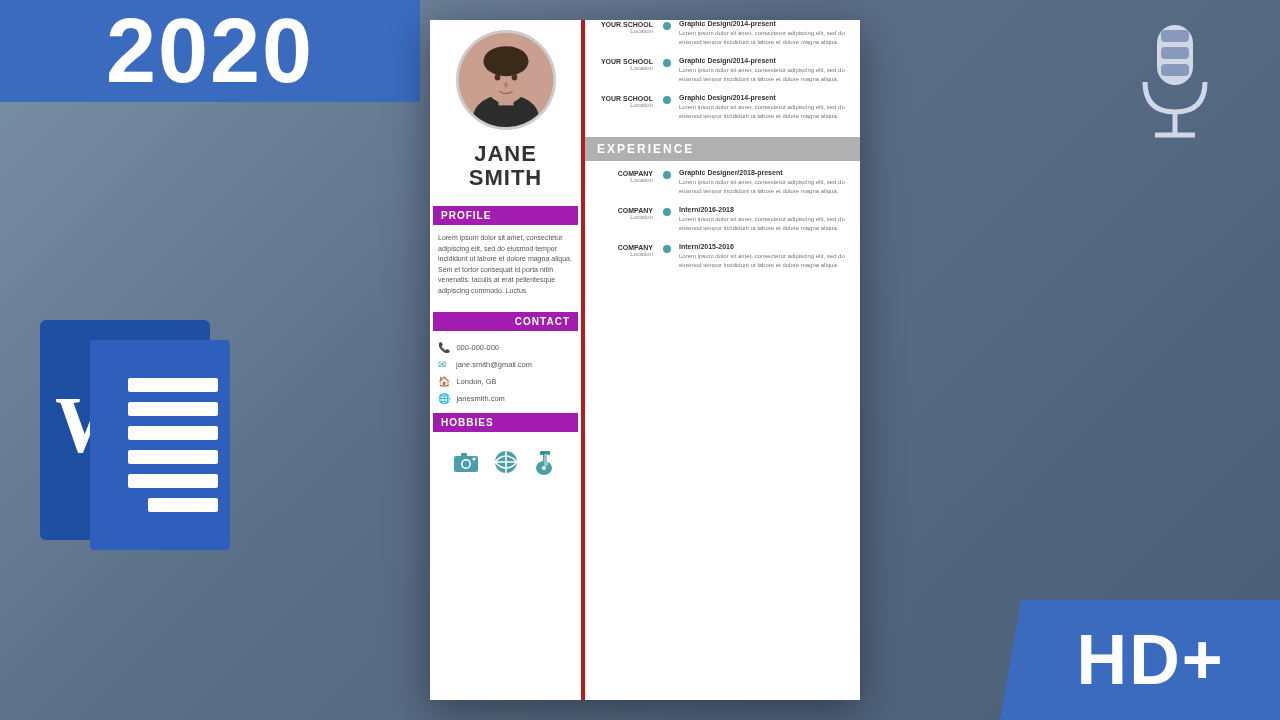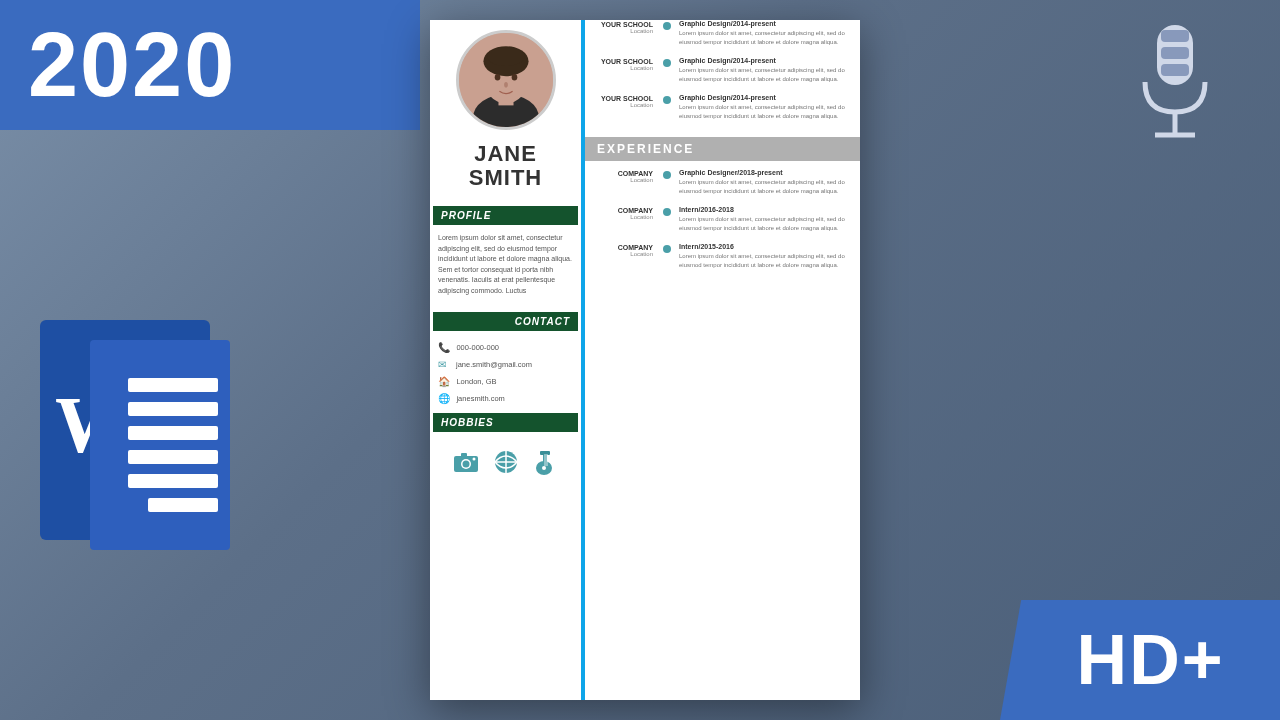--- a/index.html
+++ b/index.html
@@ -18,26 +18,26 @@
       inset: 0;
       background: linear-gradient(135deg, #7a8fa8 0%, #5c6f88 40%, #4a5e78 100%);
     }
 
     
     .banner-2020 {
       position: absolute;
       top: 0;
       left: 0;
       width: 420px;
-      height: 130px;
+      height: 102px;
       background: #3a6bbf;
       display: flex;
       align-items: center;
+      justify-content: center;
       z-index: 10;
-      padding-left: 28px;
     }
     .banner-2020-text {
       font-size: 90px;
       font-weight: 900;
       color: white;
       letter-spacing: 2px;
     }
 
     
     .word-logo {
@@ -135,21 +135,21 @@
       background: white;
       box-shadow: 0 10px 40px rgba(0,0,0,0.4);
       display: flex;
       z-index: 20;
     }
 
     
     .resume-left {
       width: 155px;
       background: white;
-      border-right: 4px solid #0ea5e9;
+      border-right: 4px solid #b91c1c;
       display: flex;
       flex-direction: column;
       align-items: center;
       padding-top: 10px;
     }
 
     .photo-circle {
       width: 100px;
       height: 100px;
       border-radius: 50%;
@@ -173,28 +173,27 @@
       font-weight: 900;
       color: #333;
       text-align: center;
       line-height: 1.1;
       margin-bottom: 16px;
       letter-spacing: 1px;
     }
 
     .section-header-left {
       width: 145px;
-      background: #14532d;
+      background: #a21caf;
       color: white;
       font-size: 10px;
       font-weight: 700;
       padding: 4px 8px;
       margin-bottom: 8px;
       letter-spacing: 1px;
-      font-style: italic;
     }
 
     .profile-text {
       font-size: 7px;
       color: #555;
       padding: 0 8px;
       line-height: 1.5;
       margin-bottom: 12px;
     }
 

